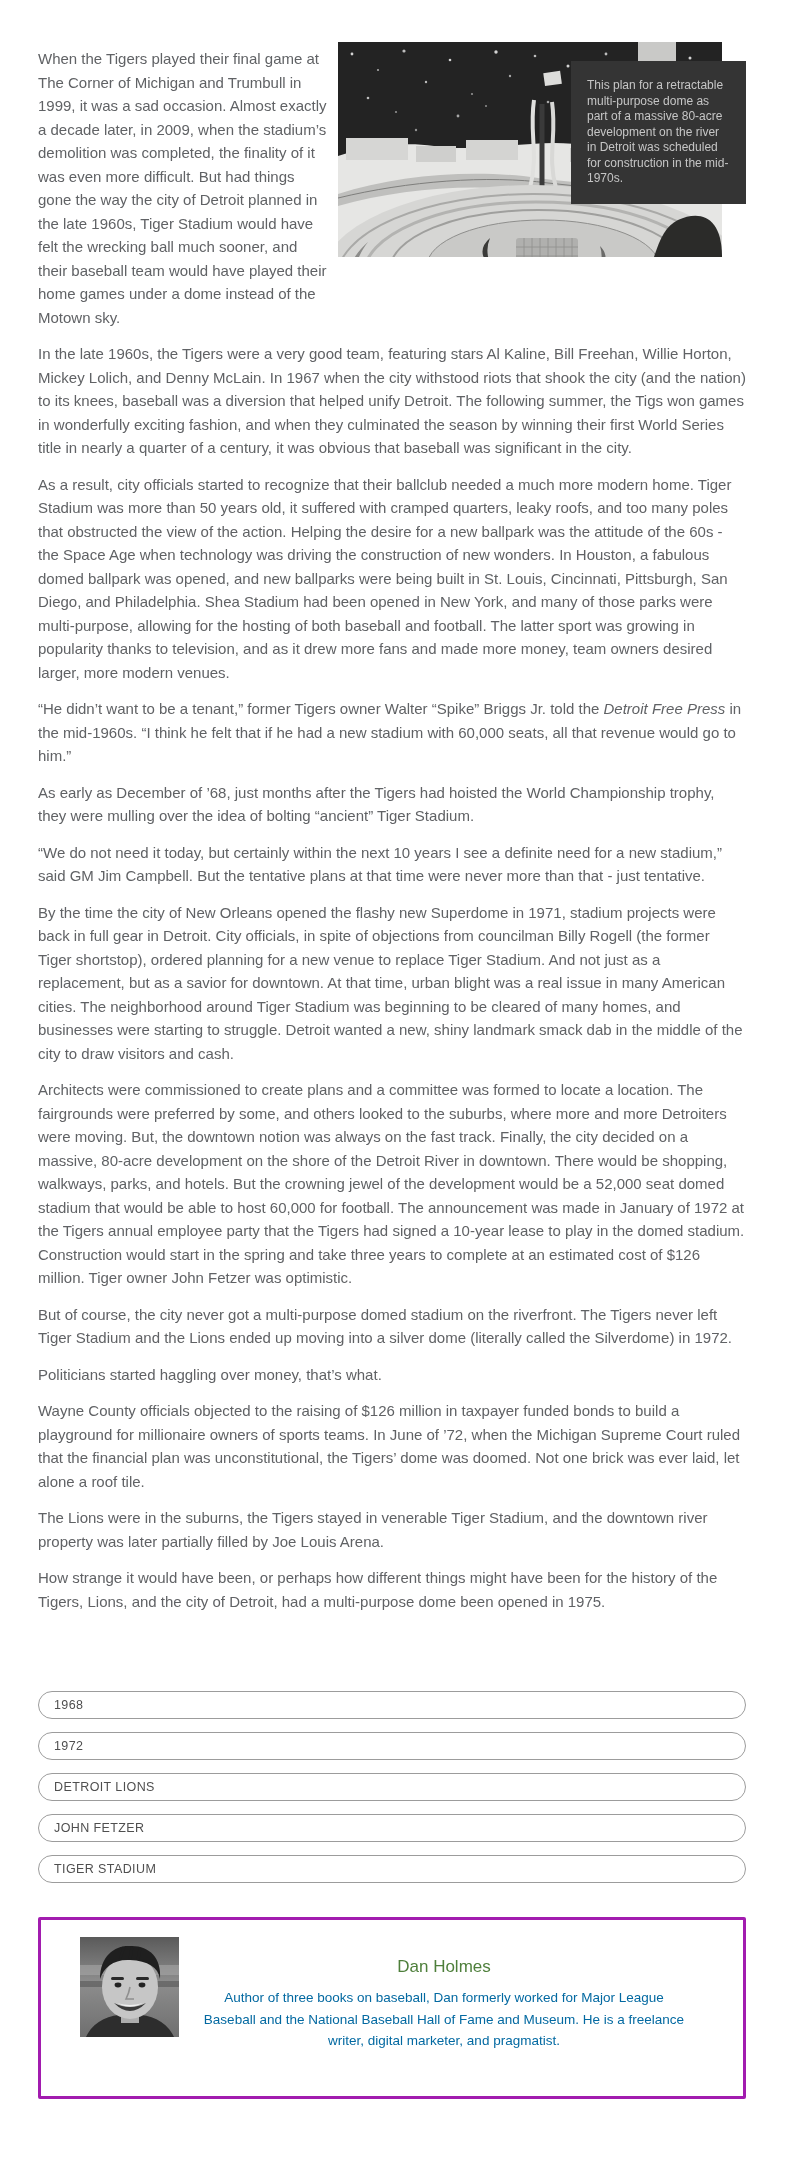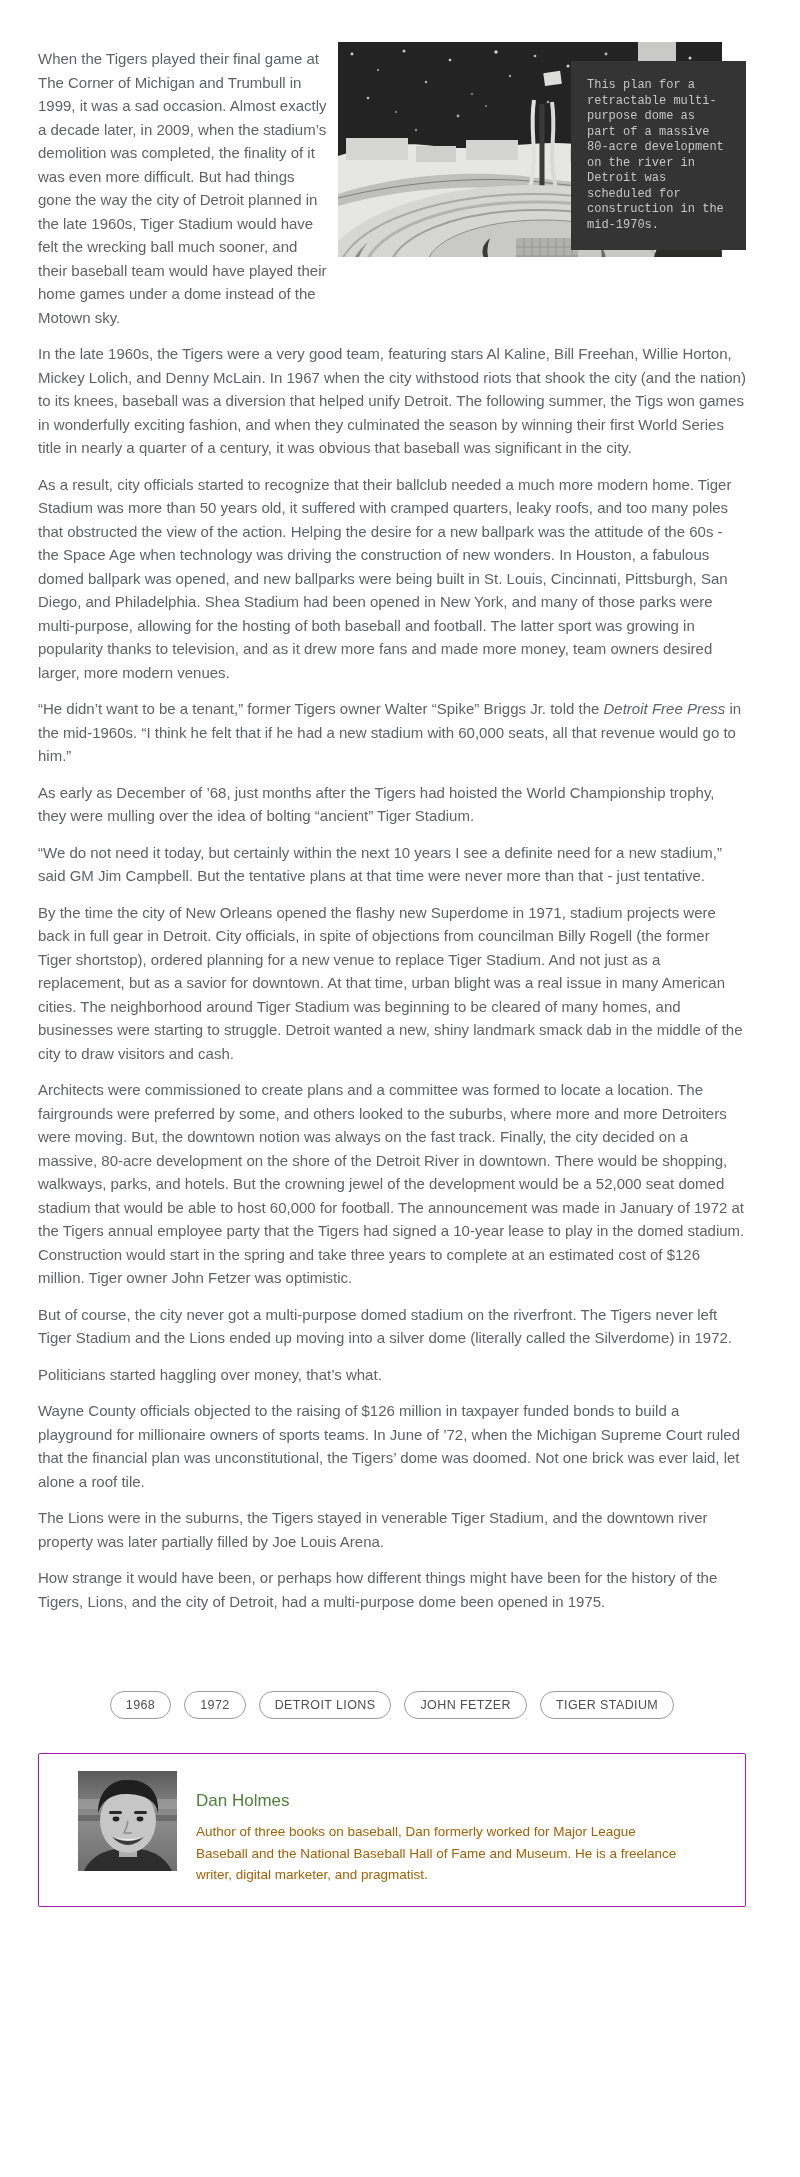--- a/index.html
+++ b/index.html
@@ -20,21 +20,20 @@
   article p em { font-style: italic; }
 
   
   figure.hero {
     float: right;
     width: 408px;
     height: 232px;
     margin: -5px 0 26px 8px;
     position: relative;
     padding: 0;
-    font-family: Liberation Mono, monospace;
   }
   figure.hero svg.photo { display: block; width: 384px; height: 215px; }
   figcaption.caption {
     position: absolute;
     top: 19px;
     right: 0;
     width: 143px;
     padding: 17px 16px;
     background: #343434;
     color: #c6c6c6;
@@ -42,60 +41,62 @@
     line-height: 15.5px;
   }
 
   
   .tags {
     clear: both;
     display: flex;
     justify-content: center;
     gap: 13px;
     margin-top: 78px;
+    flex-direction: column;
   }
   .tag {
     display: inline-flex;
     align-items: center;
     border: 1.5px solid #9c9c9c;
     border-radius: 16px;
     padding: 6px 15px;
     font-size: 12.5px;
     letter-spacing: 0.4px;
     color: #4f4f4f;
     text-decoration: none;
     background: #ffffff;
     cursor: pointer;
   }
 
   
   .author-card {
     margin-top: 34px;
-    border: 1px solid #a21caf;
+    border: 3px solid #a21caf;
     border-radius: 2px;
     background: #ffffff;
     display: flex;
     gap: 19px;
-    padding: 17px 40px 20px 39px;
+    padding: 17px 40px 44px 39px;
+    text-align: center;
   }
   .avatar { width: 99px; height: 100px; flex: none; cursor: pointer; }
   .avatar svg { display: block; width: 99px; height: 100px; }
   .author-info { padding-top: 20px; }
   .author-name {
     display: inline-block;
     color: #4e7f3b;
     font-size: 17px;
     text-decoration: none;
     margin-bottom: 10px;
     cursor: pointer;
   }
   .author-bio {
     font-size: 13.5px;
     line-height: 21.5px;
-    color: #a16207;
+    color: #0369a1;
     max-width: 492px;
     margin: 0;
   }
 </style>
 </head>
 <body>
 
 <div class="page">
   <article>
 

